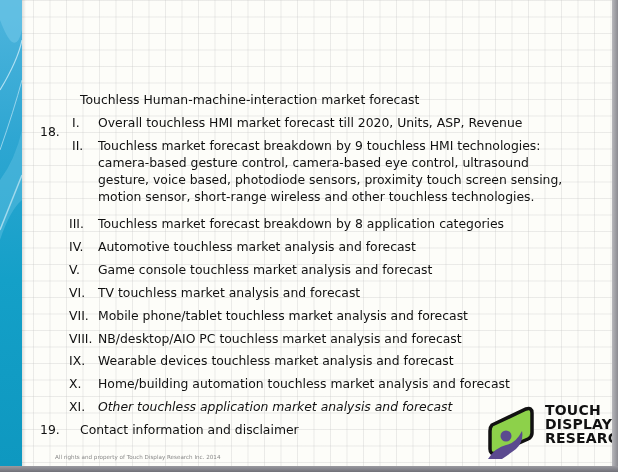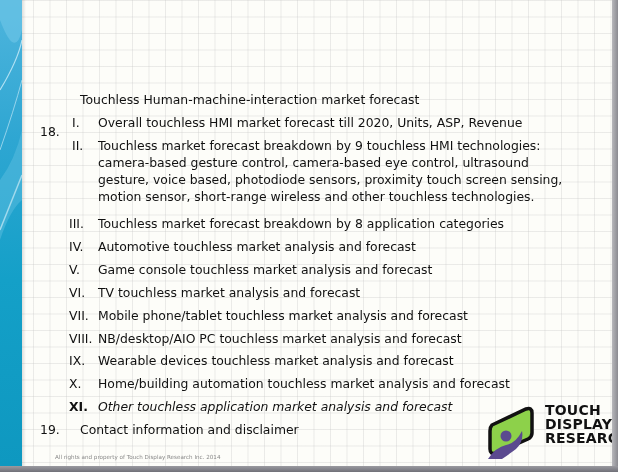--- a/index.html
+++ b/index.html
@@ -98,21 +98,21 @@
   </div>
   <div class="row" style="left:70px; top:350px;">
     <span class="num" style="left:-1px;">IX.</span>
     <span class="txt" style="left:28px;">Wearable devices touchless market analysis and forecast</span>
   </div>
   <div class="row" style="left:70px; top:373px;">
     <span class="num" style="left:-1px;">X.</span>
     <span class="txt" style="left:28px;">Home/building automation touchless market analysis and forecast</span>
   </div>
   <div class="row" style="left:70px; top:396px;">
-    <span class="num" style="left:-1px;font-weight:bold;">XI.</span>
+    <span class="num" style="left:-1px;">XI.</span>
     <span class="txt" style="left:28px;font-style:italic;">Other touchless application market analysis and forecast</span>
   </div>
 
   <div class="row" style="left:40px; top:419px;">
     <span class="num" style="left:0;">19.</span>
     <span class="txt" style="left:40px;">Contact information and disclaimer</span>
   </div>
 
   <div id="footer-note">All rights and property of Touch Display Research Inc. 2014</div>
 

